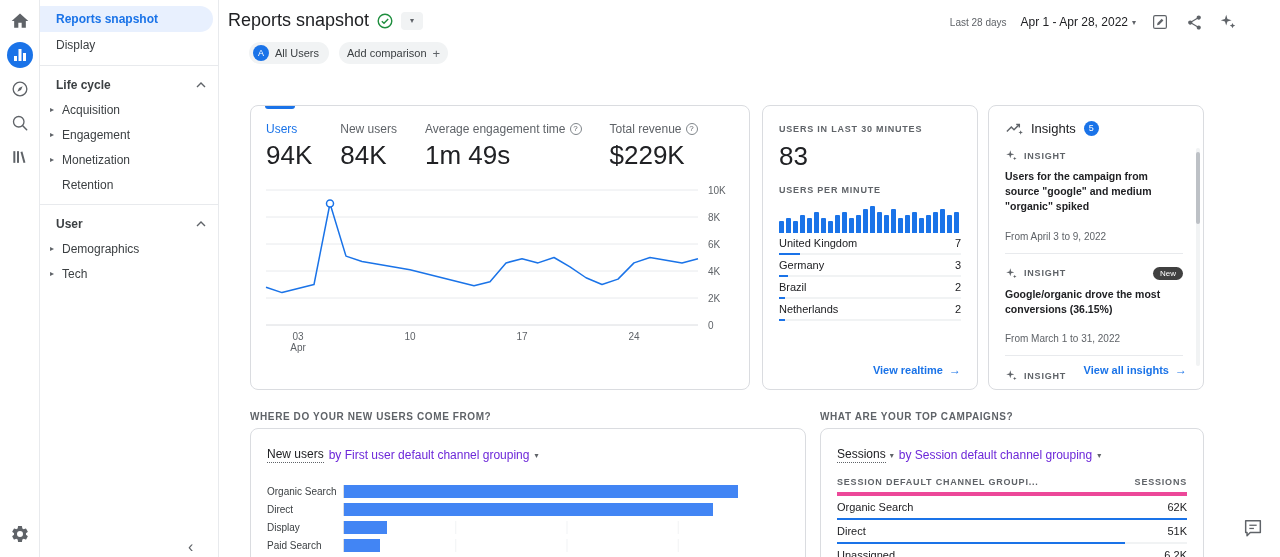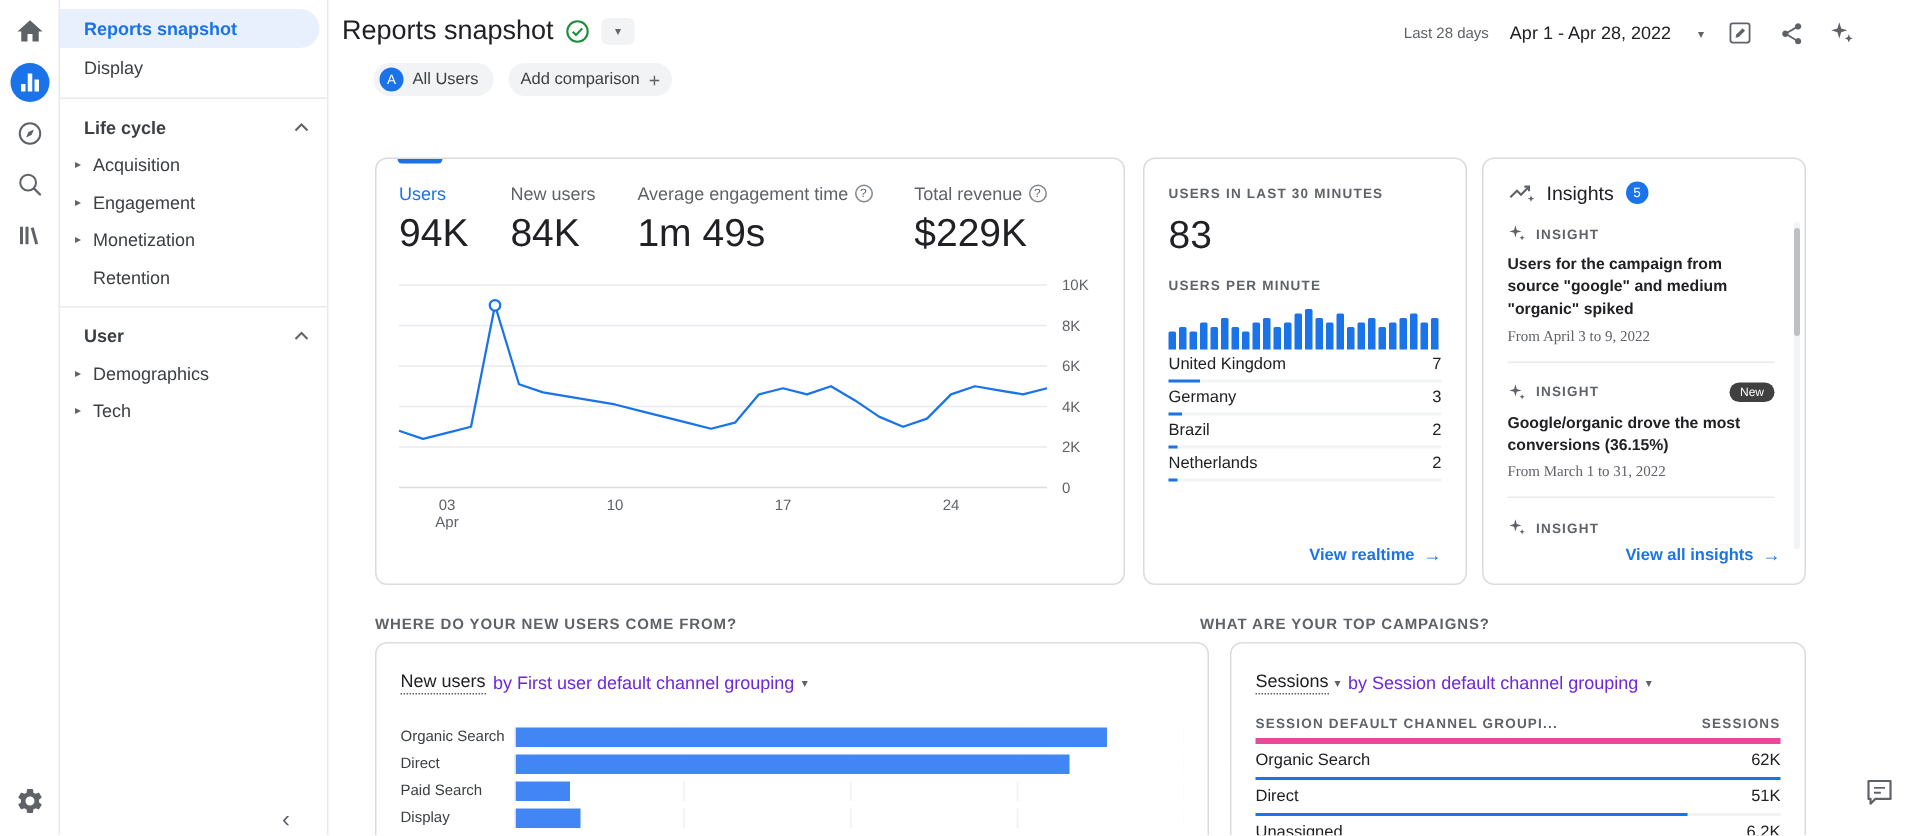--- a/index.html
+++ b/index.html
@@ -31,21 +31,21 @@
   .collapse-btn { position:absolute; left:148px; bottom:0; font-size:16px; color:#5f6368; width:20px; height:20px; }
 
   
   .main { position:absolute; left:219px; top:0; width:1061px; height:557px; }
   .title-row { position:absolute; left:9px; top:10px; display:flex; align-items:center; gap:8px; }
   .page-title { font-size:18px; font-weight:normal; color:#202124; }
   .title-dd { width:22px; height:18px; background:#f1f3f4; border-radius:4px; display:flex; align-items:center; justify-content:center; }
   .caret { font-size:8px; color:#5f6368; }
   .header-right { position:absolute; right:42px; top:12px; display:flex; align-items:center; gap:14px; }
   .date-label { font-size:10px; color:#5f6368; }
-  .date-btn { display:flex; align-items:center; gap:18px; font-size:12px; color:#202124; }
+  .date-btn { display:flex; align-items:center; gap:4px; font-size:12px; color:#202124; }
   .hdr-icon-btn { width:20px; height:20px; display:flex; align-items:center; justify-content:center; }
   .chips-row { position:absolute; left:30px; top:42px; display:flex; align-items:center; gap:10px; }
   .chip { height:22px; background:#f1f3f4; border-radius:11px; display:flex; align-items:center; gap:6px; padding:0 10px 0 4px; font-size:11px; color:#3c4043; }
   .chip.add { padding:0 8px; }
   .chip-avatar { width:16px; height:16px; border-radius:50%; background:#1a73e8; color:#fff; font-size:9px; display:flex; align-items:center; justify-content:center; }
   .chip-plus { font-size:13px; color:#5f6368; }
 
   .card { position:absolute; background:#fff; border:1px solid #dadce0; border-radius:8px; overflow:hidden; }
   .caps { font-size:9px; letter-spacing:.8px; color:#5f6368; font-weight:bold; }
   .card-link { position:absolute; right:16px; bottom:12px; display:flex; align-items:center; gap:6px; font-size:11px; font-weight:bold; color:#1a73e8; }
@@ -79,29 +79,29 @@
   
   .insights-card { left:769px; top:105px; width:216px; height:285px; padding:14px 20px 12px 16px; }
   .ins-header { display:flex; align-items:center; gap:8px; }
   .ins-title { font-size:13px; color:#202124; }
   .ins-badge { width:15px; height:15px; border-radius:50%; background:#1a73e8; color:#fff; font-size:9px; display:flex; align-items:center; justify-content:center; }
   .ins-item { margin-top:13px; display:block; width:100%; }
   .ins-item-head { display:flex; align-items:center; gap:6px; }
   .ins-new-badge { margin-left:auto; background:#404040; color:#fff; font-size:8px; padding:2px 7px; border-radius:8px; }
   .ins-new-badge:empty { display:none; }
   .ins-text { font-size:10.5px; font-weight:bold; color:#202124; line-height:1.45; margin-top:7px; }
-  .ins-date { font-size:10px; color:#5f6368; margin-top:4px;font-family:Liberation Serif, serif; }
+  .ins-date { font-size:10px; color:#5f6368; margin-top:16px; }
   .ins-text:empty, .ins-date:empty { display:none; }
   .ins-divider { border-top:1px solid #e8eaed; margin-top:11px; }
   .ins-scrollbar { position:absolute; right:3px; top:42px; width:4px; height:218px; background:#f1f3f4; border-radius:2px; }
   .ins-scroll-thumb { position:absolute; top:4px; width:4px; height:72px; background:#bdc1c6; border-radius:2px; }
 
   
   .question { position:absolute; top:411px; font-size:10px; letter-spacing:.6px; color:#5f6368; font-weight:bold; }
-  .q1 { left:31px; } .q2 { left:581px; }
+  .q1 { left:31px; } .q2 { left:601px; }
   .channels-card { left:31px; top:428px; width:556px; height:220px; padding:16px; }
   .campaigns-card { left:601px; top:428px; width:384px; height:220px; padding:16px; }
   .card-title { display:flex; align-items:center; gap:5px; font-size:12px; color:#202124; margin-top:2px; }
   .metric-dd { display:flex; align-items:center; gap:4px; }
   .dotted { border-bottom:1px dotted #5f6368; padding-bottom:1px; }
   .title-rest { color:#6d28d9; }
   .hbar-chart { margin-top:22px; }
   .hbar-row { display:flex; align-items:center; height:13px; margin-bottom:5px; }
   .hbar-label { width:76px; font-size:10px; color:#3c4043; flex-shrink:0; white-space:nowrap; }
   .hbar-track { flex:1; height:13px; position:relative; border-left:1px solid #dadce0;
@@ -459,29 +459,29 @@
               <div class="hbar" style="width: 88.5714%; background: rgb(66, 133, 244);"></div>
             </div>
           </div>
           <div class="hbar-row">
             <span class="hbar-label">Direct</span>
             <div class="hbar-track">
               <div class="hbar" style="width: 82.8571%; background: rgb(66, 133, 244);"></div>
             </div>
           </div>
           <div class="hbar-row">
+            <span class="hbar-label">Display</span>
+            <div class="hbar-track">
+              <div class="hbar" style="width: 9.57143%; background: rgb(66, 133, 244);"></div>
+            </div>
+          </div>
+          <div class="hbar-row">
             <span class="hbar-label">Paid Search</span>
             <div class="hbar-track">
               <div class="hbar" style="width: 8%; background: rgb(66, 133, 244);"></div>
-            </div>
-          </div>
-          <div class="hbar-row">
-            <span class="hbar-label">Display</span>
-            <div class="hbar-track">
-              <div class="hbar" style="width: 9.57143%; background: rgb(66, 133, 244);"></div>
             </div>
           </div>
         </div>
     </section>
 
     <section class="card campaigns-card">
       <div class="card-title">
         <button class="metric-dd">
             <span class="dotted">Sessions</span>
             <span class="caret">▾</span>

